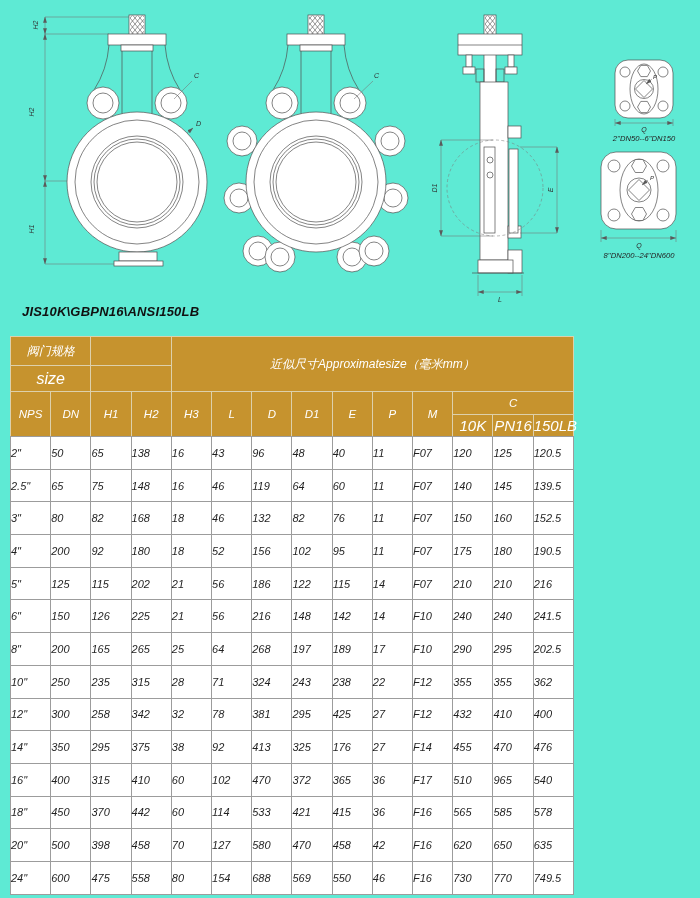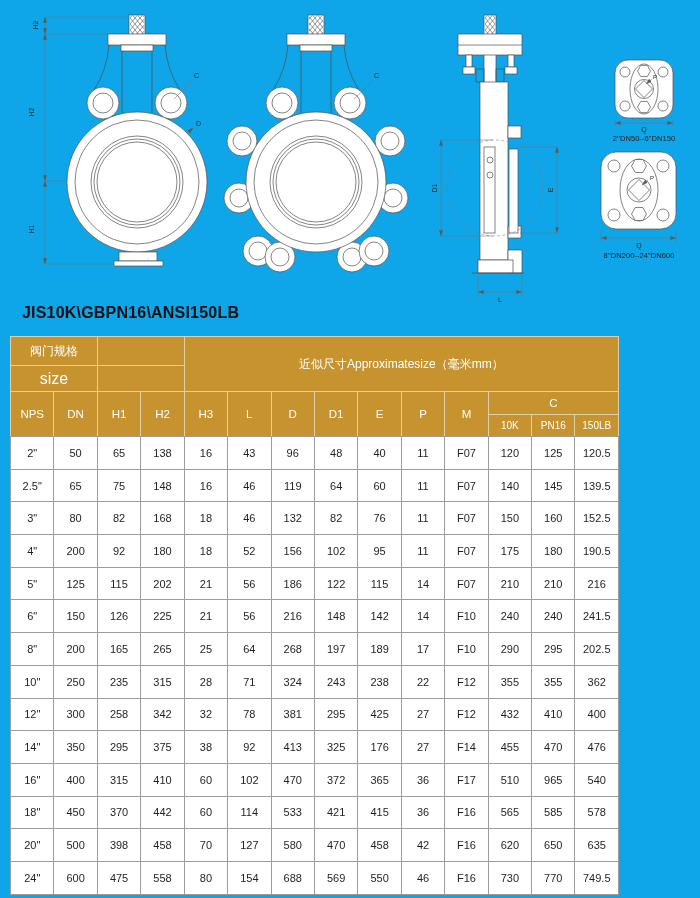--- a/index.html
+++ b/index.html
@@ -1,32 +1,32 @@
 <!DOCTYPE html>
 <html style="--header-bg: #C6932E; --header-text: #FFFFFF; --body-border: #9C9C9C; --body-text: #1F1F1F; --line: #4F4F4F;"><head>
 <meta charset="utf-8">
 <style>
   html,body{margin:0;padding:0;background:#ffffff;}
   body{width:700px;height:898px;font-family:"Liberation Sans","DejaVu Sans",sans-serif;}
-  .sheet{position:relative;width:700px;height:898px;background:#0ea5e9;overflow:hidden;}
+  .sheet{position:relative;width:700px;height:898px;background:#5eead4;overflow:hidden;font-style:italic;}
   svg.drawings{position:absolute;left:0;top:0;}
   .ln{stroke:var(--line,#4f4f4f);stroke-width:0.7;fill:none;}
   .fillw{fill:#fff;}
   .dim{stroke:#737373;stroke-width:0.55;fill:none;}
   .dash{stroke:#7a7a7a;stroke-width:0.55;fill:none;stroke-dasharray:3,2.4;}
   text.lbl{font-family:"Liberation Sans","DejaVu Sans",sans-serif;font-size:7px;fill:#2e2e2e;}
   text.cap{font-family:"Liberation Sans","DejaVu Sans",sans-serif;font-size:7.6px;fill:#222;}
   text.tiny{font-family:"Liberation Sans","DejaVu Sans",sans-serif;font-size:6px;fill:#2e2e2e;}
-  .page-title{position:absolute;left:22px;top:304px;font-size:16px;font-weight:700;color:#111;letter-spacing:0.2px;}
-  table.spec{position:absolute;left:10px;top:336px;width:609px;border-collapse:collapse;table-layout:fixed;text-align:center;}
+  .page-title{position:absolute;left:22px;top:304px;font-size:13px;font-weight:700;color:#111;letter-spacing:0.2px;}
+  table.spec{position:absolute;left:10px;top:336px;width:564px;border-collapse:collapse;table-layout:fixed;}
   table.spec th{background:var(--header-bg,#C6932E);color:var(--header-text,#fff);font-weight:400;font-size:11.5px;border:1px solid #ddd0ab;padding:0;}
   table.spec thead tr.r1 th{height:28px;font-size:12px;}
   table.spec thead tr.r2 th{height:25px;font-size:16px;}
   table.spec thead tr.r3 th{height:22px;}
-  table.spec thead tr.r4 th{height:21px;font-size:10px;}
+  table.spec thead tr.r4 th{height:21px;font-size:15px;}
   table.spec thead tr.r4 th,
   table.spec thead th.deep{border-bottom:1px solid var(--body-border,#9c9c9c);}
   table.spec td{background:#fff;border:1px solid var(--body-border,#9c9c9c);color:var(--body-text,#1f1f1f);font-size:11px;height:31.7px;padding:0;}
 </style>
 </head>
 <body>
 
 <div class="sheet">
 
   <svg class="drawings" width="700" height="312" viewBox="0 0 700 312">

